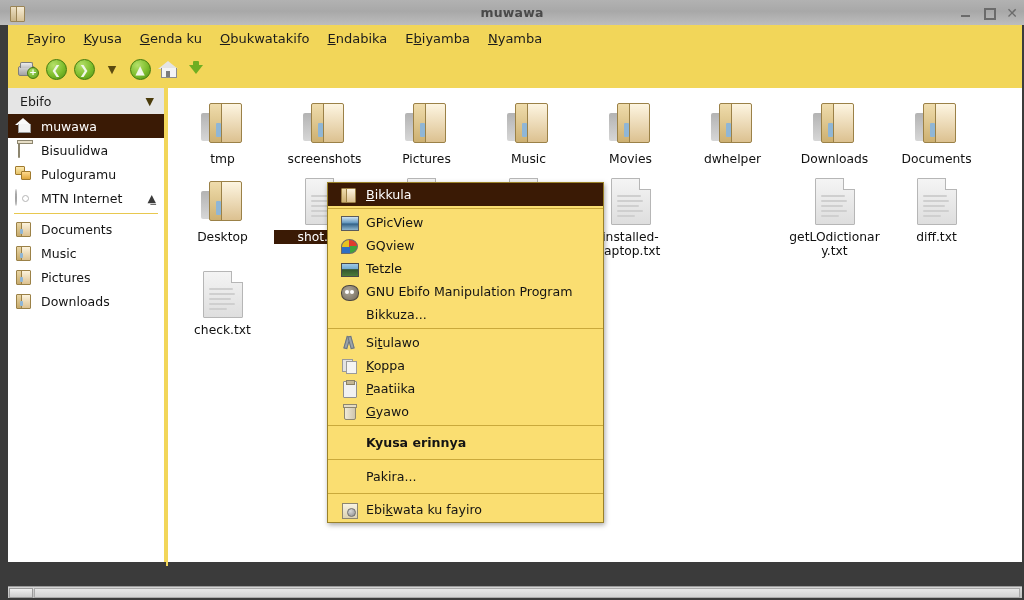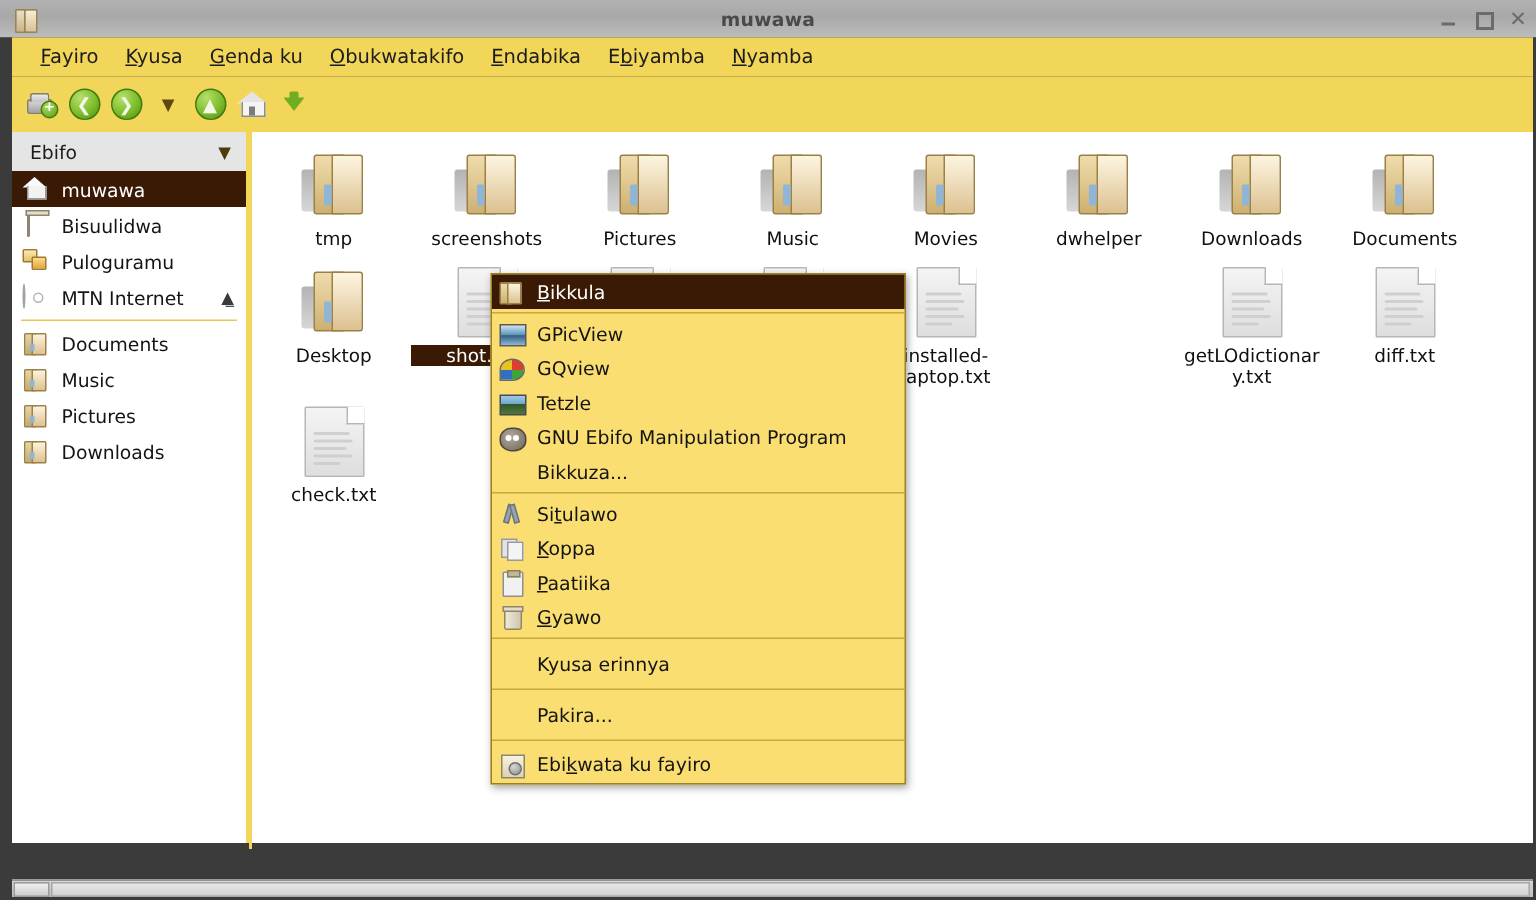--- a/index.html
+++ b/index.html
@@ -132,21 +132,21 @@
     background:#ffffff;border-left:1px solid #b6b6b6;border-bottom:1px solid #b6b6b6;}
   .doc .ln{position:absolute;left:5px;height:2px;background:#cfcfcf;border-radius:1px;}
 
   
   .ctxmenu{
     position:absolute;left:327px;top:182px;width:275px;
     background:#fade71;border:1px solid #9a8128;
     box-shadow:1px 2px 5px rgba(0,0,0,.35);
     font-size:12.6px;color:#141414;z-index:50;
   }
-  .ctx-item{height:23px;display:flex;align-items:center;padding-left:4px;box-sizing:border-box;
+  .ctx-item{height:23px;display:flex;align-items:center;padding-left:12px;box-sizing:border-box;
     cursor:default;gap:8px;}
   .ctx-item.hl{background:#3a1a05;color:#ffffff;}
   .ctx-item .txt{white-space:nowrap;}
   .ctx-item .txt u{text-decoration:underline;}
   .ctx-ico{width:18px;height:17px;flex:0 0 18px;position:relative;}
   .ctx-noico{width:18px;flex:0 0 18px;}
   .ctx-sep{height:1px;background:#c9a93b;margin:2px 0;}
 
   
   .i-gpic{position:absolute;left:1px;top:2px;width:16px;height:13px;
@@ -647,21 +647,21 @@
     </div>
     <div class="ctx-item">
       <span class="ctx-ico">
           <span class="i-trash"></span>
         </span>
       <span class="txt"><u>G</u><span>yawo</span></span>
     </div>
 
     <div class="ctx-sep"></div>
 
-    <div class="ctx-item" style="height:29px;">
+    <div class="ctx-item" style="height:29px;font-weight:bold;">
       <span class="ctx-noico"></span>
       <span class="txt">Kyusa erinnya</span>
     </div>
 
     <div class="ctx-sep"></div>
 
     <div class="ctx-item" style="height:29px;">
       <span class="ctx-noico"></span>
       <span class="txt">Pakira...</span>
     </div>

